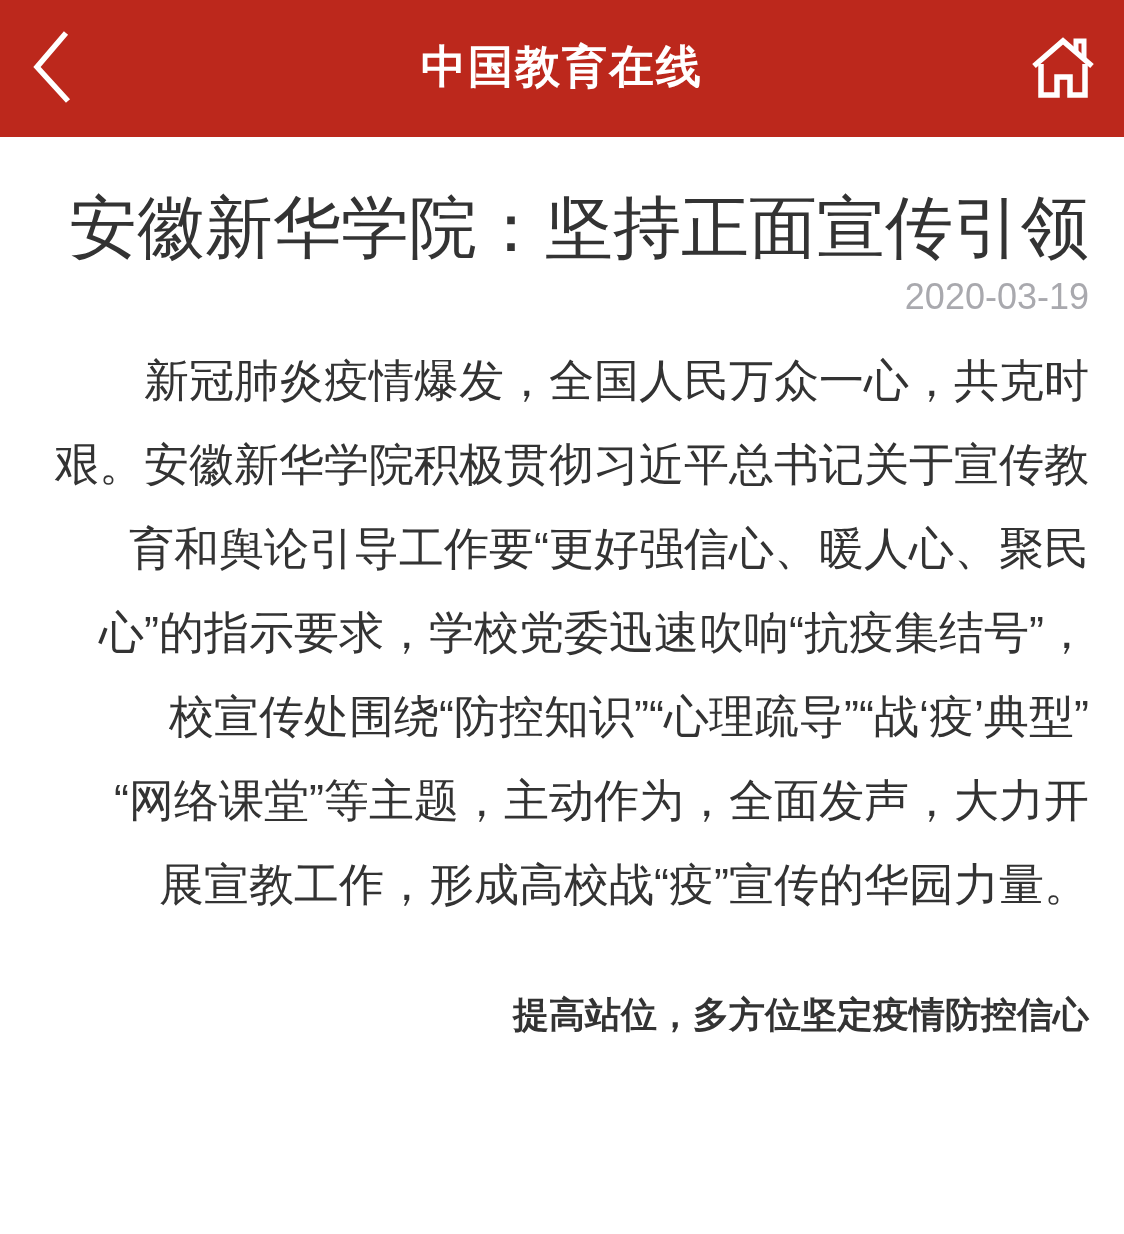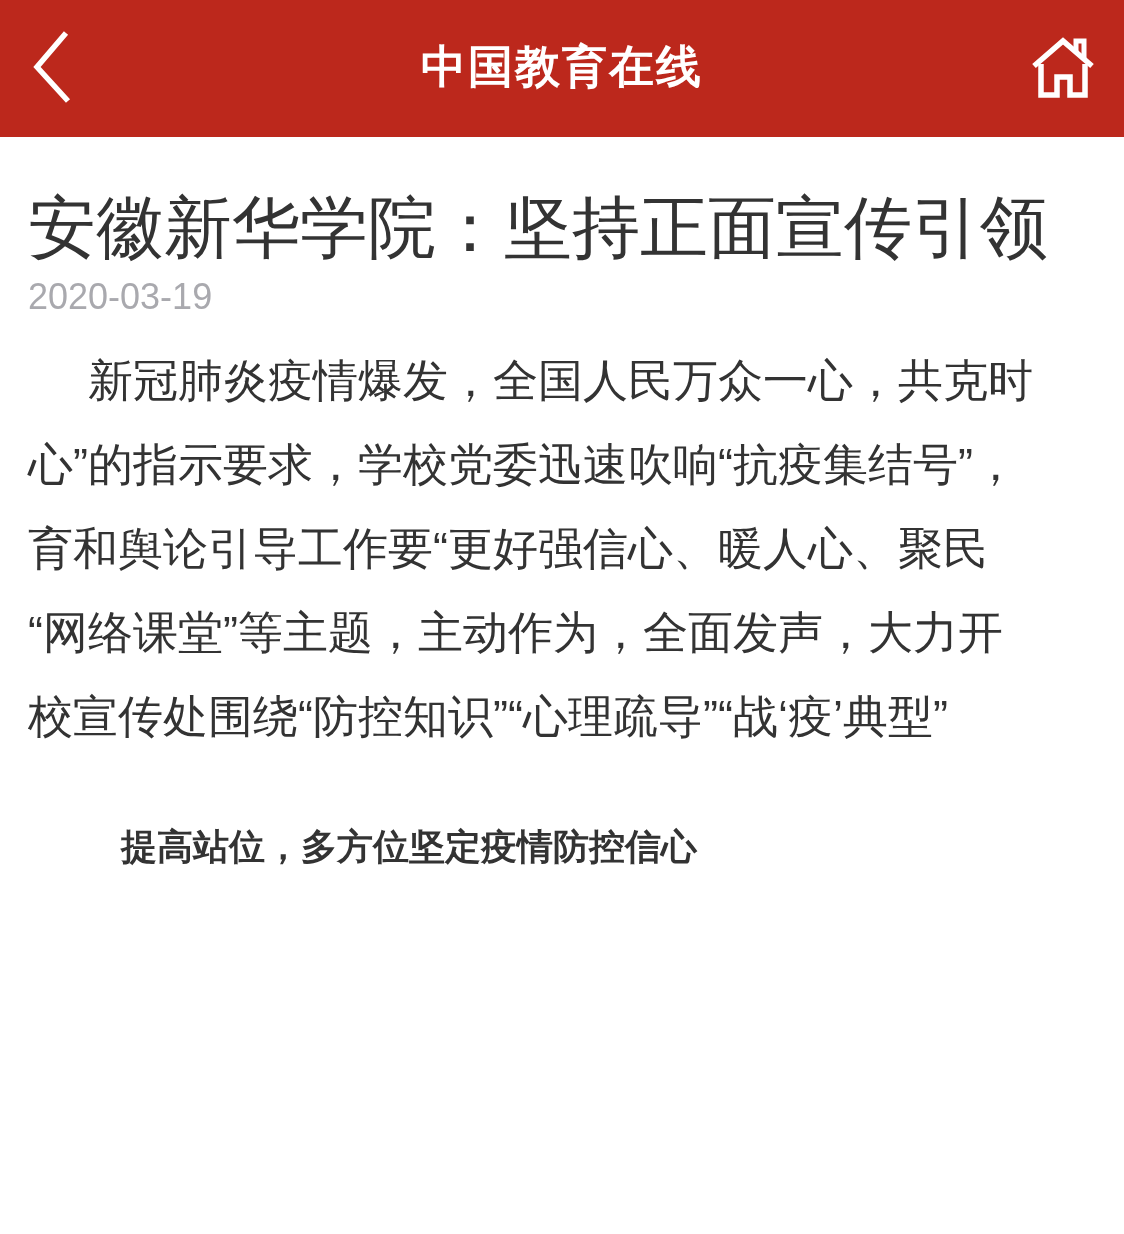--- a/index.html
+++ b/index.html
@@ -41,21 +41,22 @@
     border: none;
     padding: 0;
     cursor: pointer;
     display: flex;
     align-items: center;
     justify-content: center;
   }
 
   
   .content {
-    padding: 0 28px;
+    padding: 0 35px;
+    text-align: right;
   }
   .article-title {
     margin-top: 40px;
     font-size: 68px;
     line-height: 100px;
     font-weight: 400;
     color: #333333;
   }
   .article-date {
     font-size: 36px;
@@ -113,21 +114,23 @@
 <div class="content">
 
   <h1 class="article-title">
     <div>安徽新华学院：坚持正面宣传引领</div>
   </h1>
 
   <div class="article-date">2020-03-19</div>
 
   <div class="article-paragraph">
     <div class="line indent">新冠肺炎疫情爆发，全国人民万众一心，共克时</div>
+    <div class="line">艰。安徽新华学院积极贯彻习近平总书记关于宣传教</div>
+    <div class="line">育和舆论引导工作要“更好强信心、暖人心、聚民</div>
     <div class="line">心”的指示要求，学校党委迅速吹响“抗疫集结号”，</div>
-    <div class="line">育和舆论引导工作要“更好强信心、暖人心、聚民</div>
+    <div class="line">校宣传处围绕“防控知识”“心理疏导”“战‘疫’典型”</div>
     <div class="line">“网络课堂”等主题，主动作为，全面发声，大力开</div>
-    <div class="line">校宣传处围绕“防控知识”“心理疏导”“战‘疫’典型”</div>
+    <div class="line">展宣教工作，形成高校战“疫”宣传的华园力量。</div>
   </div>
 
   <div class="article-subheading">提高站位，多方位坚定疫情防控信心</div>
 
 </div>
 
 </body></html>

